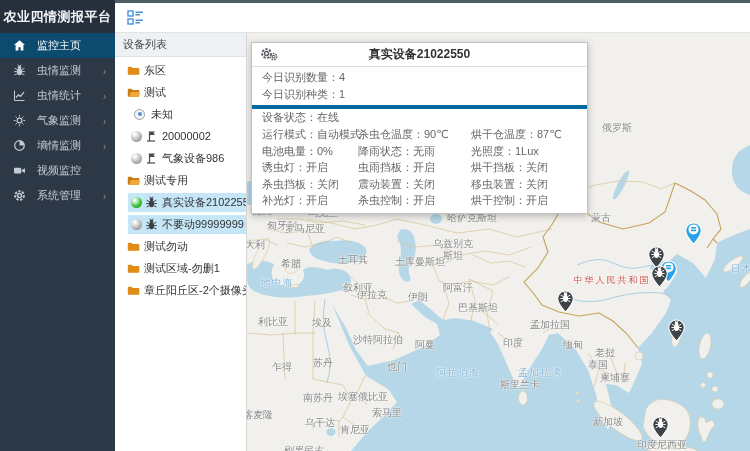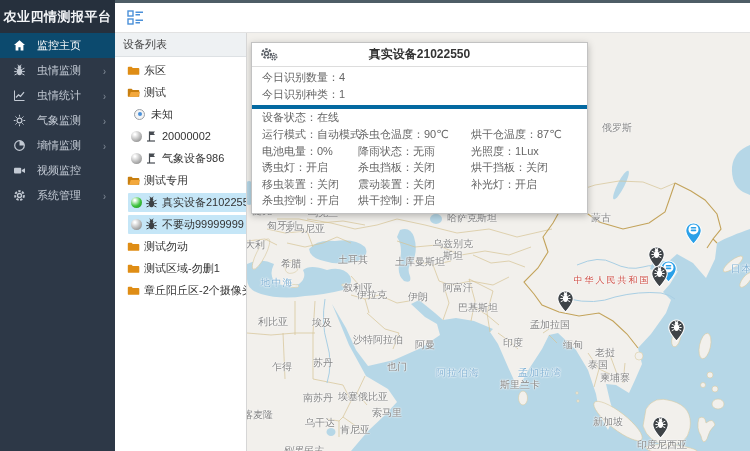--- a/index.html
+++ b/index.html
@@ -542,22 +542,23 @@
       </div>
     <div class="p-row" id="popup-status">设备状态：在线</div>
     <div id="popup-grid">
         <div class="cell c1">运行模式：自动模式</div>
         <div class="cell c2">杀虫仓温度：90℃</div>
         <div class="cell c3">烘干仓温度：87℃</div>
         <div class="cell c1">电池电量：0%</div>
         <div class="cell c2">降雨状态：无雨</div>
         <div class="cell c3">光照度：1Lux</div>
         <div class="cell c1">诱虫灯：开启</div>
+        <div class="cell c2">虫雨挡板：开启</div>
+        <div class="cell c1">烘干挡板：关闭</div>
         <div class="cell c3">杀虫挡板：关闭</div>
-        <div class="cell c1">烘干挡板：关闭</div>
+        <div class="cell c3">震动装置：关闭</div>
         <div class="cell c2">移虫装置：关闭</div>
-        <div class="cell c3">震动装置：关闭</div>
         <div class="cell c1">补光灯：开启</div>
         <div class="cell c2">杀虫控制：开启</div>
         <div class="cell c3">烘干控制：开启</div>
       </div>
   </div>
 </div>
 
 </body></html>

